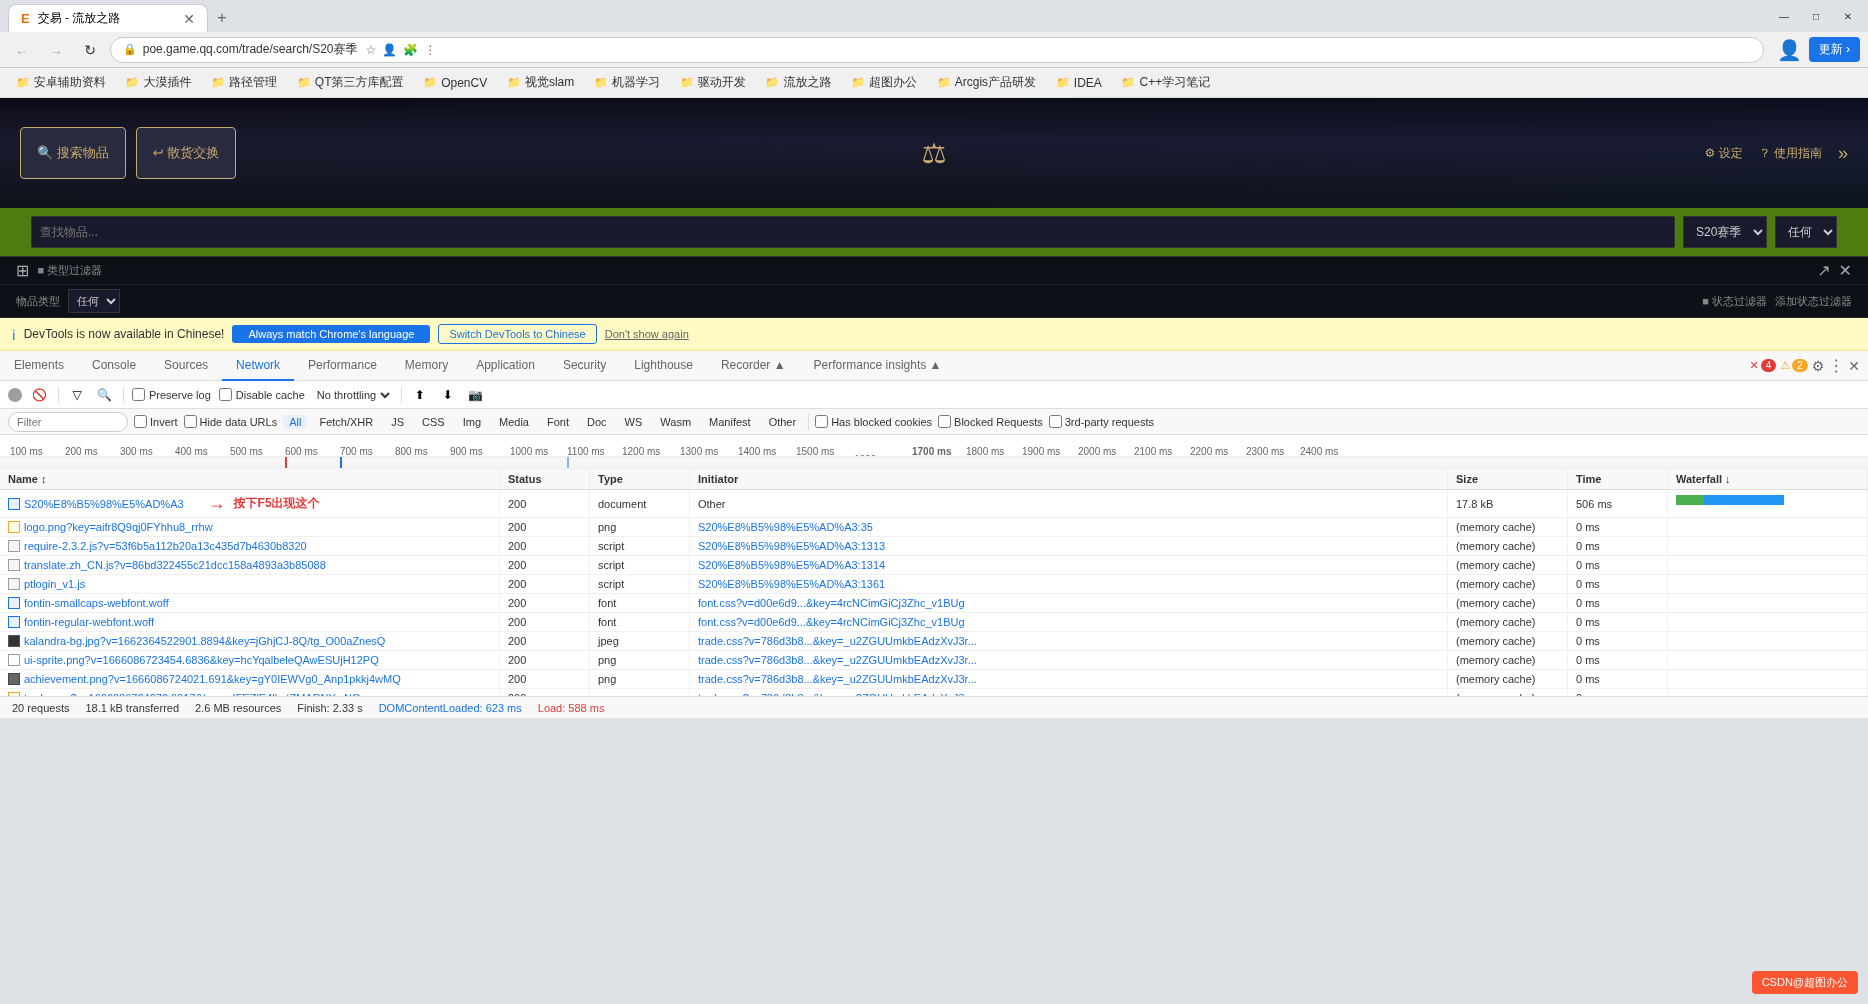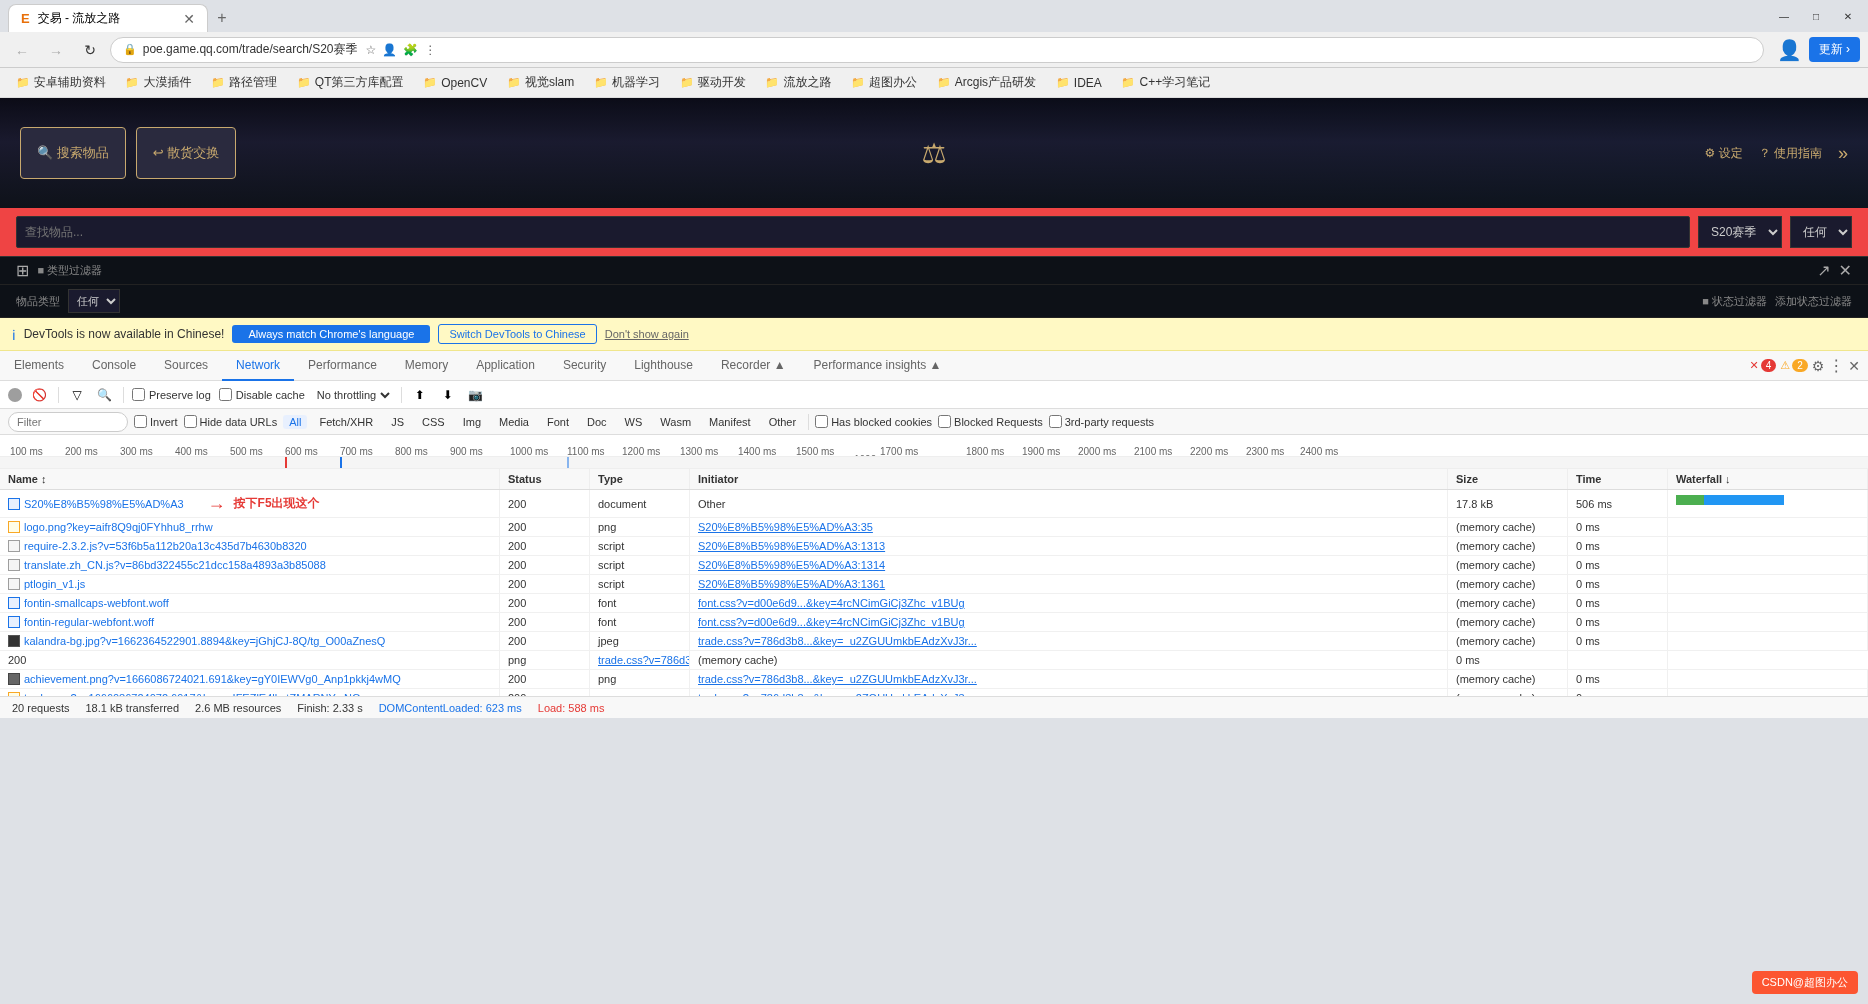--- a/index.html
+++ b/index.html
@@ -80,21 +80,21 @@
     .tl-red-line { position: absolute; width: 2px; background: #e53935; height: 100%; }
 
     
     .network-table { flex: 1; overflow-y: auto; overflow-x: hidden; }
     .nt-header { display: grid; grid-template-columns: 500px 90px 100px 1fr 120px 100px 200px; border-bottom: 1px solid #ddd; background: #f8f8f8; position: sticky; top: 0; z-index: 1; }
     .nt-col { padding: 4px 8px; font-size: 11px; color: #333; font-weight: 600; border-right: 1px solid #eee; cursor: pointer; }
     .nt-row { display: grid; grid-template-columns: 500px 90px 100px 1fr 120px 100px 200px; border-bottom: 1px solid #f0f0f0; }
     .nt-cell { padding: 3px 8px; font-size: 11px; color: #333; overflow: hidden; white-space: nowrap; text-overflow: ellipsis; border-right: 1px solid #f0f0f0; display: flex; align-items: center; }
     .nt-cell.name { color: #1a73e8; cursor: pointer; }
     .nt-cell.status-ok { color: #333; }
-    .nt-cell.initiator-link { color: #1a73e8; text-decoration: underline; cursor: pointer; }
+    .nt-cell.initiator-link { color: #1a73e8; cursor: pointer; }
     .nt-waterfall { display: flex; align-items: center; width: 100%; height: 100%; position: relative; }
     .wf-bar { height: 10px; position: absolute; }
     .wf-green { background: #4caf50; }
     .wf-blue { background: #2196f3; }
     .icon-square { width: 12px; height: 12px; border: 1px solid; display: inline-block; flex-shrink: 0; }
     .icon-blue { border-color: #1a73e8; background: #e8f0fe; }
     .icon-yellow { border-color: #f9a825; background: #fffde7; }
     .icon-grey { border-color: #9e9e9e; background: #f5f5f5; }
     .icon-white { border-color: #9e9e9e; background: white; }
 
@@ -219,21 +219,21 @@
           </div>
           <div style="position:absolute;left:50%;transform:translateX(-50%);font-size:28px;color:#c8a96e;">⚖</div>
           <div style="margin-left:auto;display:flex;gap:16px;align-items:center;">
             <span class="settings-btn">⚙ 设定</span>
             <span class="settings-btn">？ 使用指南</span>
             <span style="color:#c8a96e;cursor:pointer;font-size:18px;">»</span>
           </div>
         </div>
       </div>
 
-      <div style="background:#ef4444;padding:8px 16px;display:flex;align-items:center;gap:8px;border-bottom:1px solid #333;">
+      <div style="background:#4d7c0f;padding:8px 31px;display:flex;align-items:center;gap:8px;border-bottom:1px solid #333;">
         <input class="search-input" placeholder="查找物品..." style="">
         <select class="search-select">
           <option>S20赛季</option>
         </select>
         <select class="search-select">
           <option>任何</option>
         </select>
       </div>
 
       <div class="filter-row">
@@ -365,21 +365,21 @@
             <div class="tl-mark" style="left:340px;">700 ms</div>
             <div class="tl-mark" style="left:395px;">800 ms</div>
             <div class="tl-mark" style="left:450px;">900 ms</div>
             <div class="tl-mark" style="left:510px;">1000 ms</div>
             <div class="tl-mark" style="left:567px;">1100 ms</div>
             <div class="tl-mark" style="left:622px;">1200 ms</div>
             <div class="tl-mark" style="left:680px;">1300 ms</div>
             <div class="tl-mark" style="left:738px;">1400 ms</div>
             <div class="tl-mark" style="left:796px;">1500 ms</div>
             <div class="tl-mark" style="left:854px;margin-top:8px;">1600 ms</div>
-            <div class="tl-mark" style="left:880px;">1700 ms</div>
+            <div class="tl-mark" style="left:912px;font-weight:bold;">1700 ms</div>
             <div class="tl-mark" style="left:966px;">1800 ms</div>
             <div class="tl-mark" style="left:1022px;">1900 ms</div>
             <div class="tl-mark" style="left:1078px;">2000 ms</div>
             <div class="tl-mark" style="left:1134px;">2100 ms</div>
             <div class="tl-mark" style="left:1190px;">2200 ms</div>
             <div class="tl-mark" style="left:1246px;">2300 ms</div>
             <div class="tl-mark" style="left:1300px;">2400 ms</div>
           </div>
         </div>
       </div>
@@ -508,20 +508,24 @@
               </div>
             <div class="nt-cell">200</div>
             <div class="nt-cell">jpeg</div>
             <div class="nt-cell initiator-link">trade.css?v=786d3b8...&amp;key=_u2ZGUUmkbEAdzXvJ3r...</div>
             <div class="nt-cell">(memory cache)</div>
             <div class="nt-cell">0 ms</div>
             <div class="nt-cell"></div>
           </div>
 
           <div class="nt-row">
+            <div class="nt-cell name">
+                <span class="icon-square icon-white" style="margin-right:4px;"></span>
+                <span>ui-sprite.png?v=1666086723454.6836&amp;key=hcYqalbeleQAwESUjH12PQ</span>
+              </div>
             <div class="nt-cell">200</div>
             <div class="nt-cell">png</div>
             <div class="nt-cell initiator-link">trade.css?v=786d3b8...&amp;key=_u2ZGUUmkbEAdzXvJ3r...</div>
             <div class="nt-cell">(memory cache)</div>
             <div class="nt-cell">0 ms</div>
             <div class="nt-cell"></div>
           </div>
 
           <div class="nt-row">
             <div class="nt-cell name">

